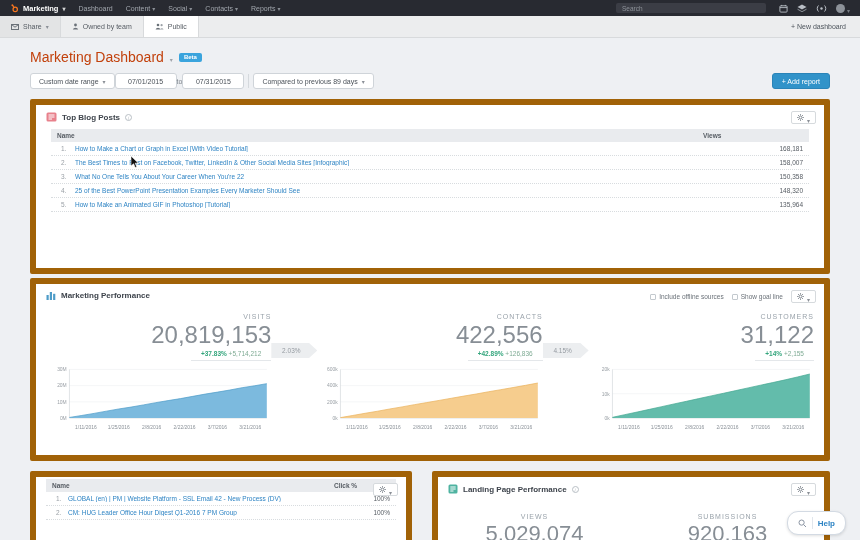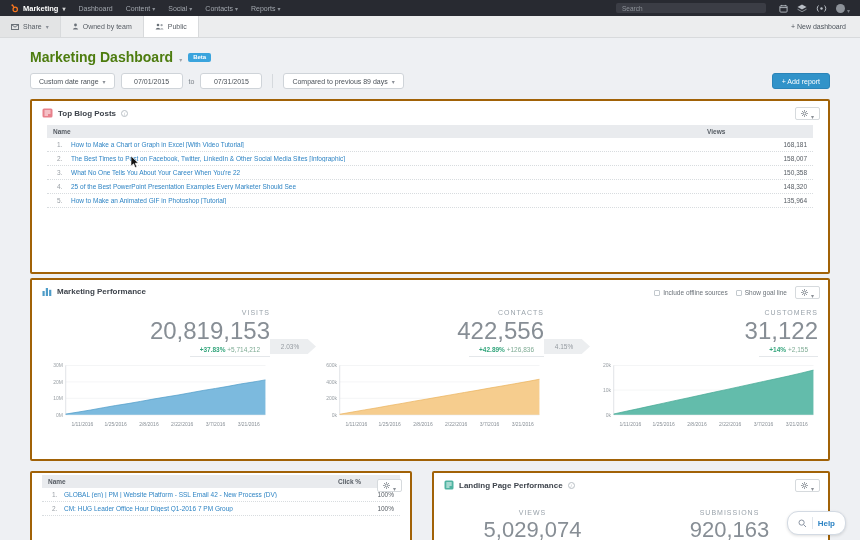--- a/index.html
+++ b/index.html
@@ -22,32 +22,32 @@
   .toolbar { height:22px; background:#ecedee; border-bottom:1px solid #d8dadc; display:flex; align-items:stretch; }
   .tab { display:flex; align-items:center; gap:4px; padding:0 11px; font-size:7px; color:#565c63; border-right:1px solid #d8dadc; cursor:pointer; }
   .tab.first { background:#e3e4e5; }
   .tab.active { background:#fff; }
   .toolbar-spacer { flex:1; }
   .new-dash { display:flex; align-items:center; font-size:7px; color:#4d545c; padding:0 14px; cursor:pointer; }
 
   
   .main { padding:6px 30px 0; }
   .title-row { display:flex; align-items:center; gap:6px; margin-top:4px; }
-  .page-title { font-size:14px; color:#4d7c0f; font-weight:bold; }
+  .page-title { font-size:14px; color:#c2410c; font-weight:normal; }
   .beta-badge { background:#3aa4dd; color:#fff; font-size:6px; font-weight:bold; padding:1.5px 5px; border-radius:2px; }
-  .controls { display:flex; align-items:center; gap:6px; margin-top:7px; }
+  .controls { display:flex; align-items:center; margin-top:7px; }
   .btn { background:#fff; border:1px solid #cfd4d9; border-radius:3px; height:16px; display:inline-flex; align-items:center; gap:4px; padding:0 8px; font-size:7px; color:#4a5158; cursor:pointer; }
   .date-input { background:#fff; border:1px solid #cfd4d9; border-radius:3px; height:16px; width:62px; text-align:center; font-size:7px; color:#4a5158; font-family:inherit; }
   .to-label { font-size:7px; color:#7c838a; }
   .ctrl-divider { width:1px; height:14px; background:#d5d9dd; margin:0 4px; }
   .spacer { flex:1; }
   .btn-primary { background:#3193c9; border:1px solid #2a84b8; border-radius:3px; height:16px; display:inline-flex; align-items:center; padding:0 9px; font-size:7px; color:#fff; cursor:pointer; }
 
   
-  .card { background:#fff; border:2px solid #a16207; border-radius:2px; position:relative; }
+  .card { background:#fff; border:6px solid #a16207; border-radius:2px; position:relative; }
   .card-head { display:flex; align-items:center; gap:5px; padding:7px 10px 5px; }
   .card-title { font-size:8px; font-weight:bold; color:#3e444c; }
   .info-dot { width:7px; height:7px; border:1px solid #b9bfc5; border-radius:50%; color:#b9bfc5; font-size:5px; line-height:6px; text-align:center; font-style:italic; }
   .info-dot::after { content:"i"; }
   .gear-btn { position:absolute; top:6px; right:8px; border:1px solid #d6dadd; border-radius:2px; height:13px; display:flex; align-items:center; gap:3px; padding:0 5px; background:#fff; cursor:pointer; }
 
   
   .tbl { margin:2px 15px 0; font-size:6.5px; }
   .tbl-head { background:#e9ebee; color:#565c63; font-weight:bold; display:grid; height:13px; align-items:center; }
   .tbl-row { display:grid; height:14px; align-items:center; border-bottom:1px dotted #d8dcdf; }

